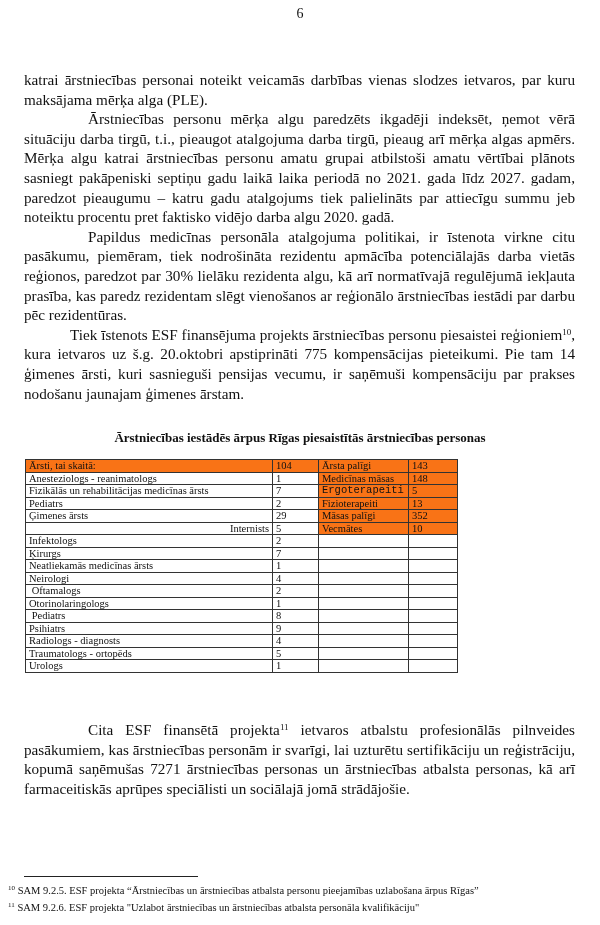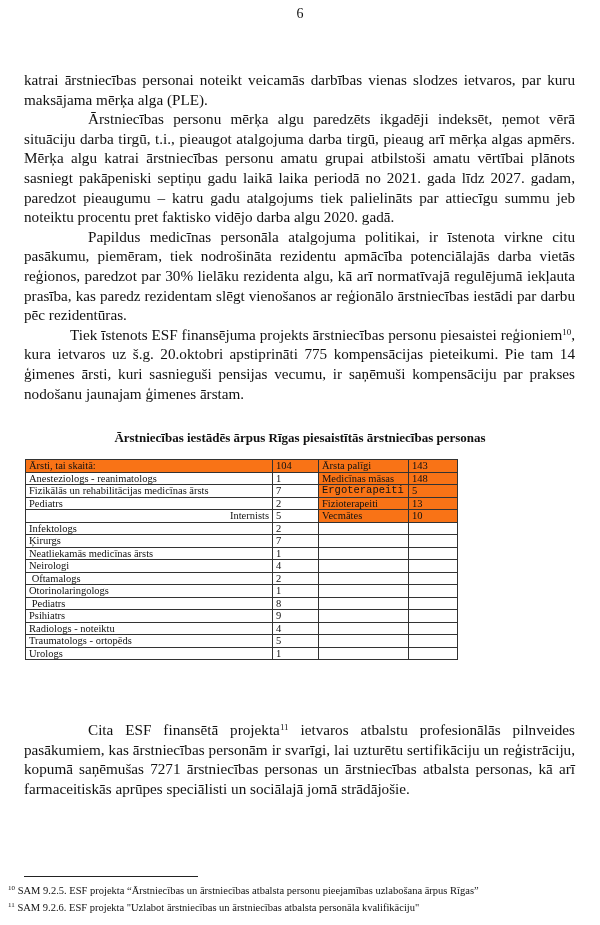--- a/index.html
+++ b/index.html
@@ -91,20 +91,26 @@
         <td class="shade" style="white-space: pre; font-family: Liberation Mono, monospace;">Ergoterapeiti</td>
         <td class="shade" style="white-space: pre;">5</td>
       </tr>
       <tr>
         <td style="white-space: pre;">Pediatrs</td>
         <td style="white-space: pre;">2</td>
         <td class="shade" style="white-space: pre;">Fizioterapeiti</td>
         <td class="shade" style="white-space: pre;">13</td>
       </tr>
       <tr>
+        <td style="white-space: pre;">Ģimenes ārsts</td>
+        <td style="white-space: pre;">29</td>
+        <td class="shade" style="white-space: pre;">Māsas palīgi</td>
+        <td class="shade" style="white-space: pre;">352</td>
+      </tr>
+      <tr>
         <td style="white-space: pre; text-align: right;"> Internists</td>
         <td style="white-space: pre;">5</td>
         <td class="shade" style="white-space: pre;">Vecmātes</td>
         <td class="shade" style="white-space: pre;">10</td>
       </tr>
       <tr>
         <td style="white-space: pre;">Infektologs</td>
         <td style="white-space: pre;">2</td>
         <td style="white-space: pre;"></td>
         <td style="white-space: pre;"></td>
@@ -145,21 +151,21 @@
         <td style="white-space: pre;"></td>
         <td style="white-space: pre;"></td>
       </tr>
       <tr>
         <td style="white-space: pre;">Psihiatrs</td>
         <td style="white-space: pre;">9</td>
         <td style="white-space: pre;"></td>
         <td style="white-space: pre;"></td>
       </tr>
       <tr>
-        <td style="white-space: pre;">Radiologs - noteiktu</td>
+        <td style="white-space: pre;">Radiologs - diagnosts</td>
         <td style="white-space: pre;">4</td>
         <td style="white-space: pre;"></td>
         <td style="white-space: pre;"></td>
       </tr>
       <tr>
         <td style="white-space: pre;">Traumatologs - ortopēds</td>
         <td style="white-space: pre;">5</td>
         <td style="white-space: pre;"></td>
         <td style="white-space: pre;"></td>
       </tr>

